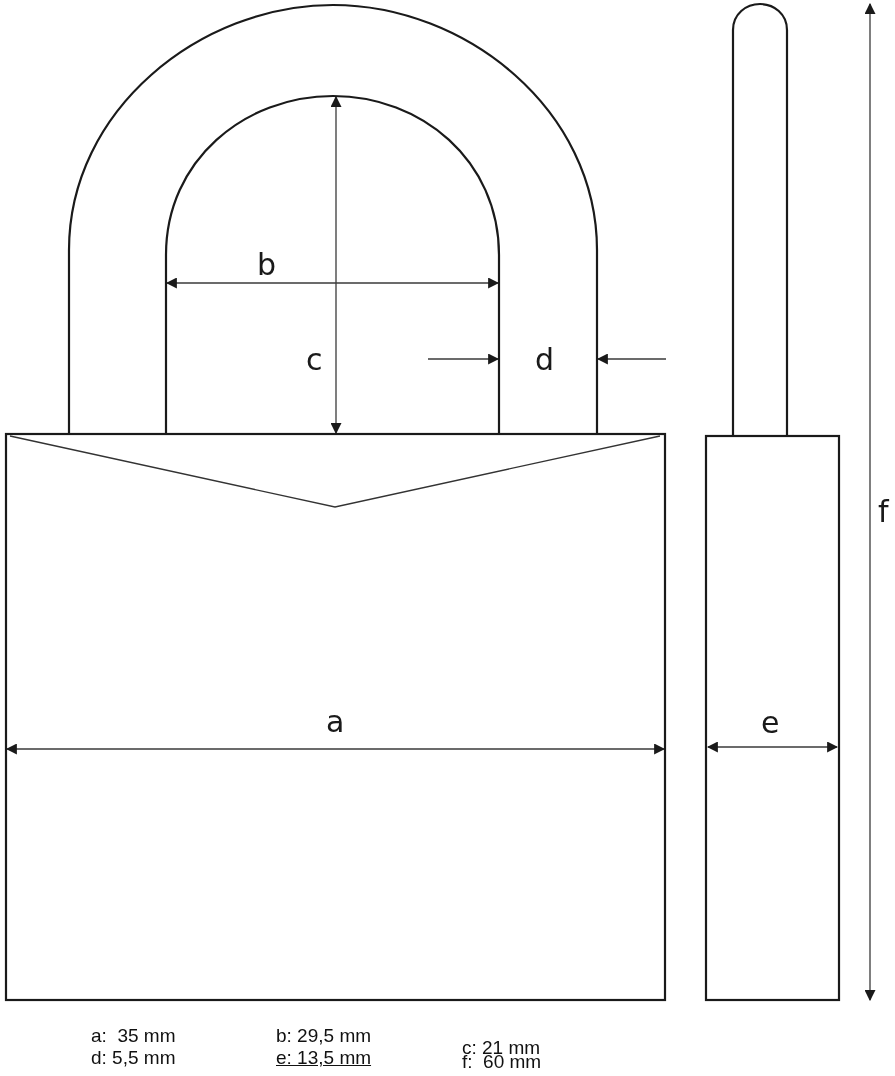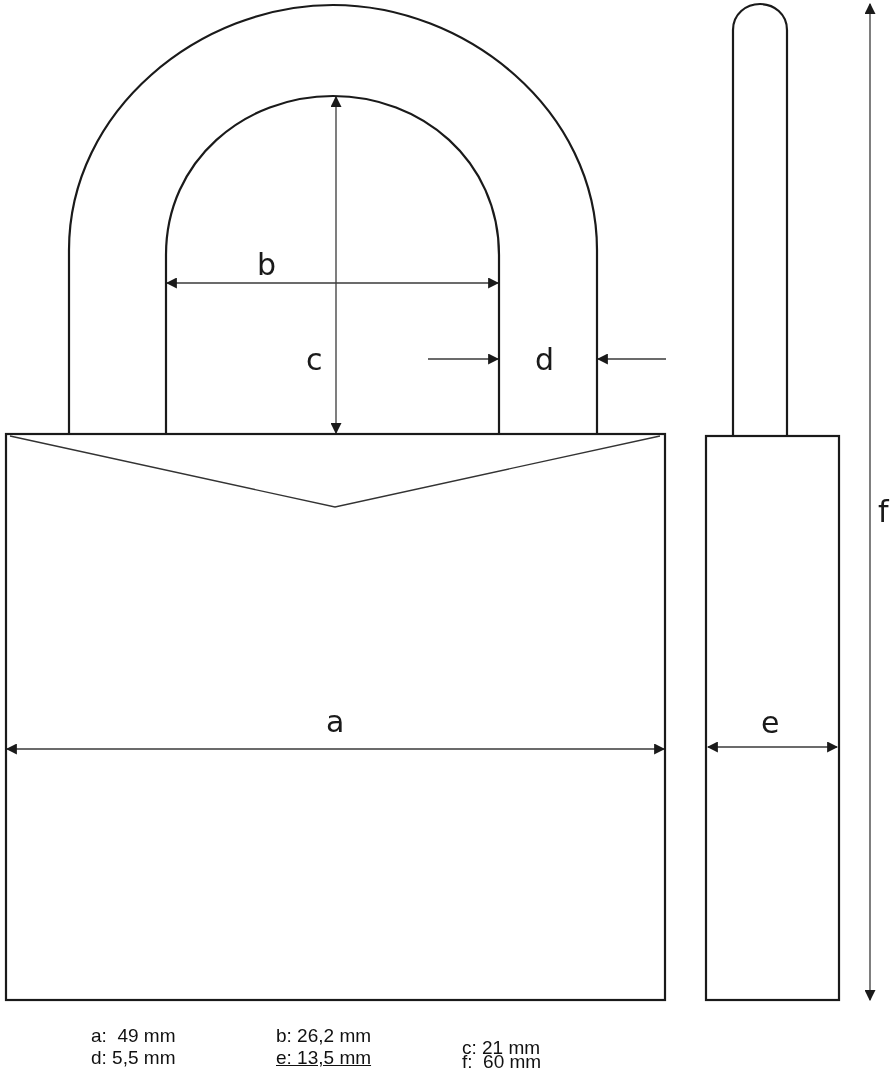--- a/index.html
+++ b/index.html
@@ -52,19 +52,19 @@
     <rect class="outline" x="706" y="436" width="133" height="564"></rect>
     <line class="dim" x1="708" y1="747" x2="837" y2="747" marker-start="url(#arr)" marker-end="url(#arr)"></line>
     <text class="label" x="761" y="733">e</text>
 
     <line class="dim" x1="870" y1="4" x2="870" y2="1000" marker-start="url(#arr)" marker-end="url(#arr)"></line>
     <text class="label" x="878" y="522">f</text>
   </g>
 </svg>
 
 <div class="legend">
-  <span class="legend-item" style="left:91px; top:0;">a:  49 mm</span>
-  <span class="legend-item" style="left:276px; top:0;">b: 26,2 mm</span>
+  <span class="legend-item" style="left:91px; top:0;">a:  35 mm</span>
+  <span class="legend-item" style="left:276px; top:0;">b: 29,5 mm</span>
   <span class="legend-item" style="left:462px; top:12px;">c: 21 mm</span>
   <span class="legend-item" style="left:91px; top:22px;">d: 5,5 mm</span>
   <span class="legend-item" style="left:276px; top:22px;text-decoration:underline;">e: 13,5 mm</span>
   <span class="legend-item" style="left:462px; top:26px;">f:  60 mm</span>
 </div>
 
 </body></html>

